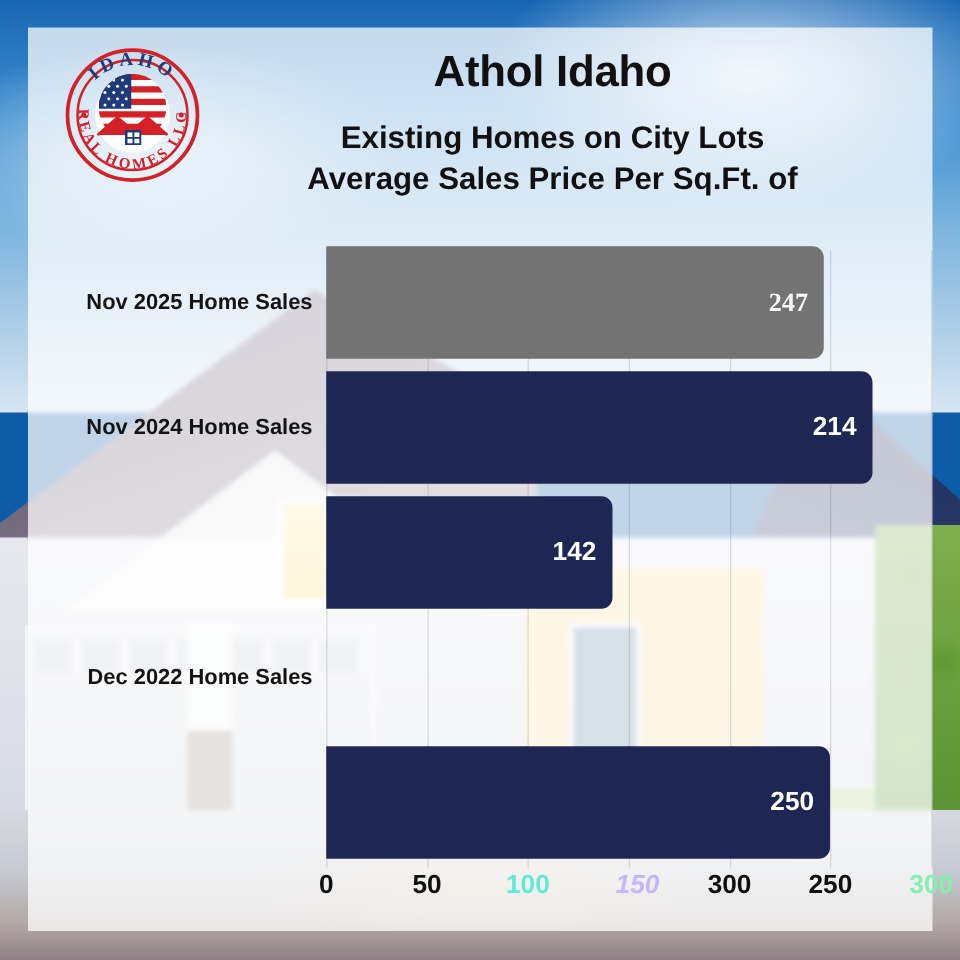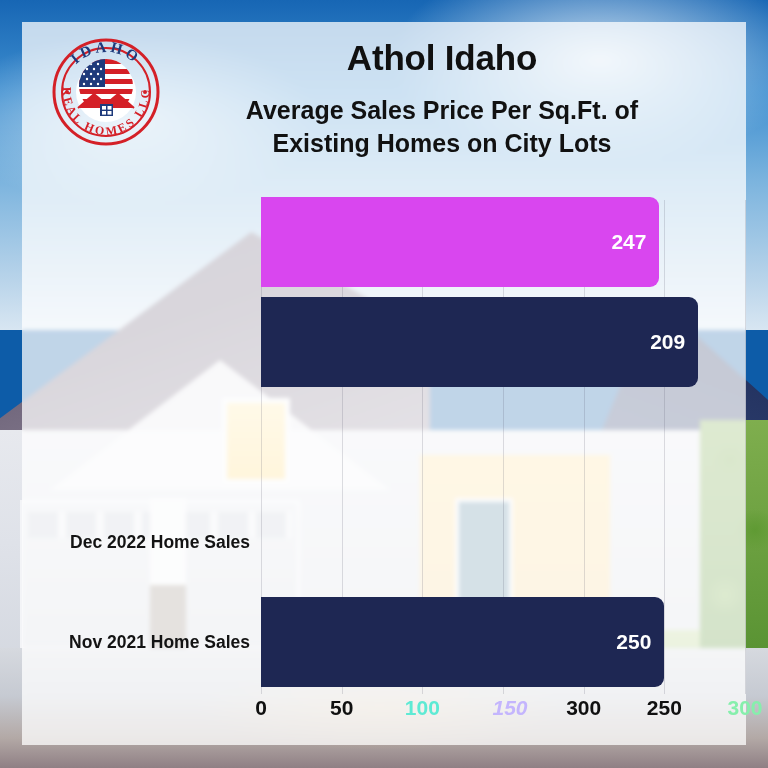--- a/index.html
+++ b/index.html
@@ -242,53 +242,57 @@
           <text font-family="Liberation Serif, serif" font-size="12" font-weight="bold" fill="#d42027" letter-spacing="2.6">
             <textPath href="#arcBot" startOffset="50%" text-anchor="middle">REAL HOMES LLC</textPath>
           </text>
           <circle cx="17" cy="56" r="2" fill="#d42027"></circle>
           <circle cx="95" cy="56" r="2" fill="#d42027"></circle>
         </svg>
       </div>
 
       <div class="title">Athol Idaho</div>
       <div class="subtitle">
+        <div>Existing Homes on City Lots</div>
         <div>Average Sales Price Per Sq.Ft. of</div>
-        <div>Existing Homes on City Lots</div>
       </div>
     </div>
 
     <div class="chart">
       <div class="gridlines" id="gridlines">
           <div class="gridline" style="left: 239px;"></div>
           <div class="gridline" style="left: 319.667px;"></div>
           <div class="gridline" style="left: 400.333px;"></div>
           <div class="gridline" style="left: 481px;"></div>
           <div class="gridline" style="left: 561.667px;"></div>
           <div class="gridline" style="left: 642.333px;"></div>
           <div class="gridline" style="left: 723px;"></div>
         </div>
       <div class="rows" id="rows">
           <div class="row" style="top: 2px;">
-            <div class="bar" style="width: 398.493px; background: #d946ef;">
+            <div class="row-label">Nov 2025 Home Sales</div>
+            <div class="bar" style="width: 398.493px; background: #737373; font-family: Liberation Serif, serif;">
               <span class="bar-value" style="color: rgb(255, 255, 255);">247</span>
             </div>
           </div>
           <div class="row" style="top: 102px;">
+            <div class="row-label">Nov 2024 Home Sales</div>
             <div class="bar" style="width: 437.213px; background: rgb(30, 39, 83);">
-              <span class="bar-value" style="color: rgb(255, 255, 255);">209</span>
+              <span class="bar-value" style="color: rgb(255, 255, 255);">214</span>
             </div>
           </div>
           <div class="row" style="top: 202px;">
+            <div class="bar" style="width: 229.093px; background: rgb(30, 39, 83);">
+              <span class="bar-value" style="color: rgb(255, 255, 255);">142</span>
+            </div>
           </div>
           <div class="row" style="top: 302px;">
             <div class="row-label">Dec 2022 Home Sales</div>
           </div>
           <div class="row" style="top: 402px;">
-            <div class="row-label">Nov 2021 Home Sales</div>
             <div class="bar" style="width: 403.333px; background: rgb(30, 39, 83);">
               <span class="bar-value" style="color: rgb(255, 255, 255);">250</span>
             </div>
           </div>
         </div>
       <div class="axis" id="axis">
           <div class="tick" style="left: 239px; color: rgb(16, 16, 16);">0</div>
           <div class="tick" style="left: 319.667px; color: rgb(16, 16, 16);">50</div>
           <div class="tick" style="left: 400.333px; color: #5eead4;">100</div>
           <div class="tick" style="left: 488px; color: #c4b5fd; font-style: italic;">150</div>

